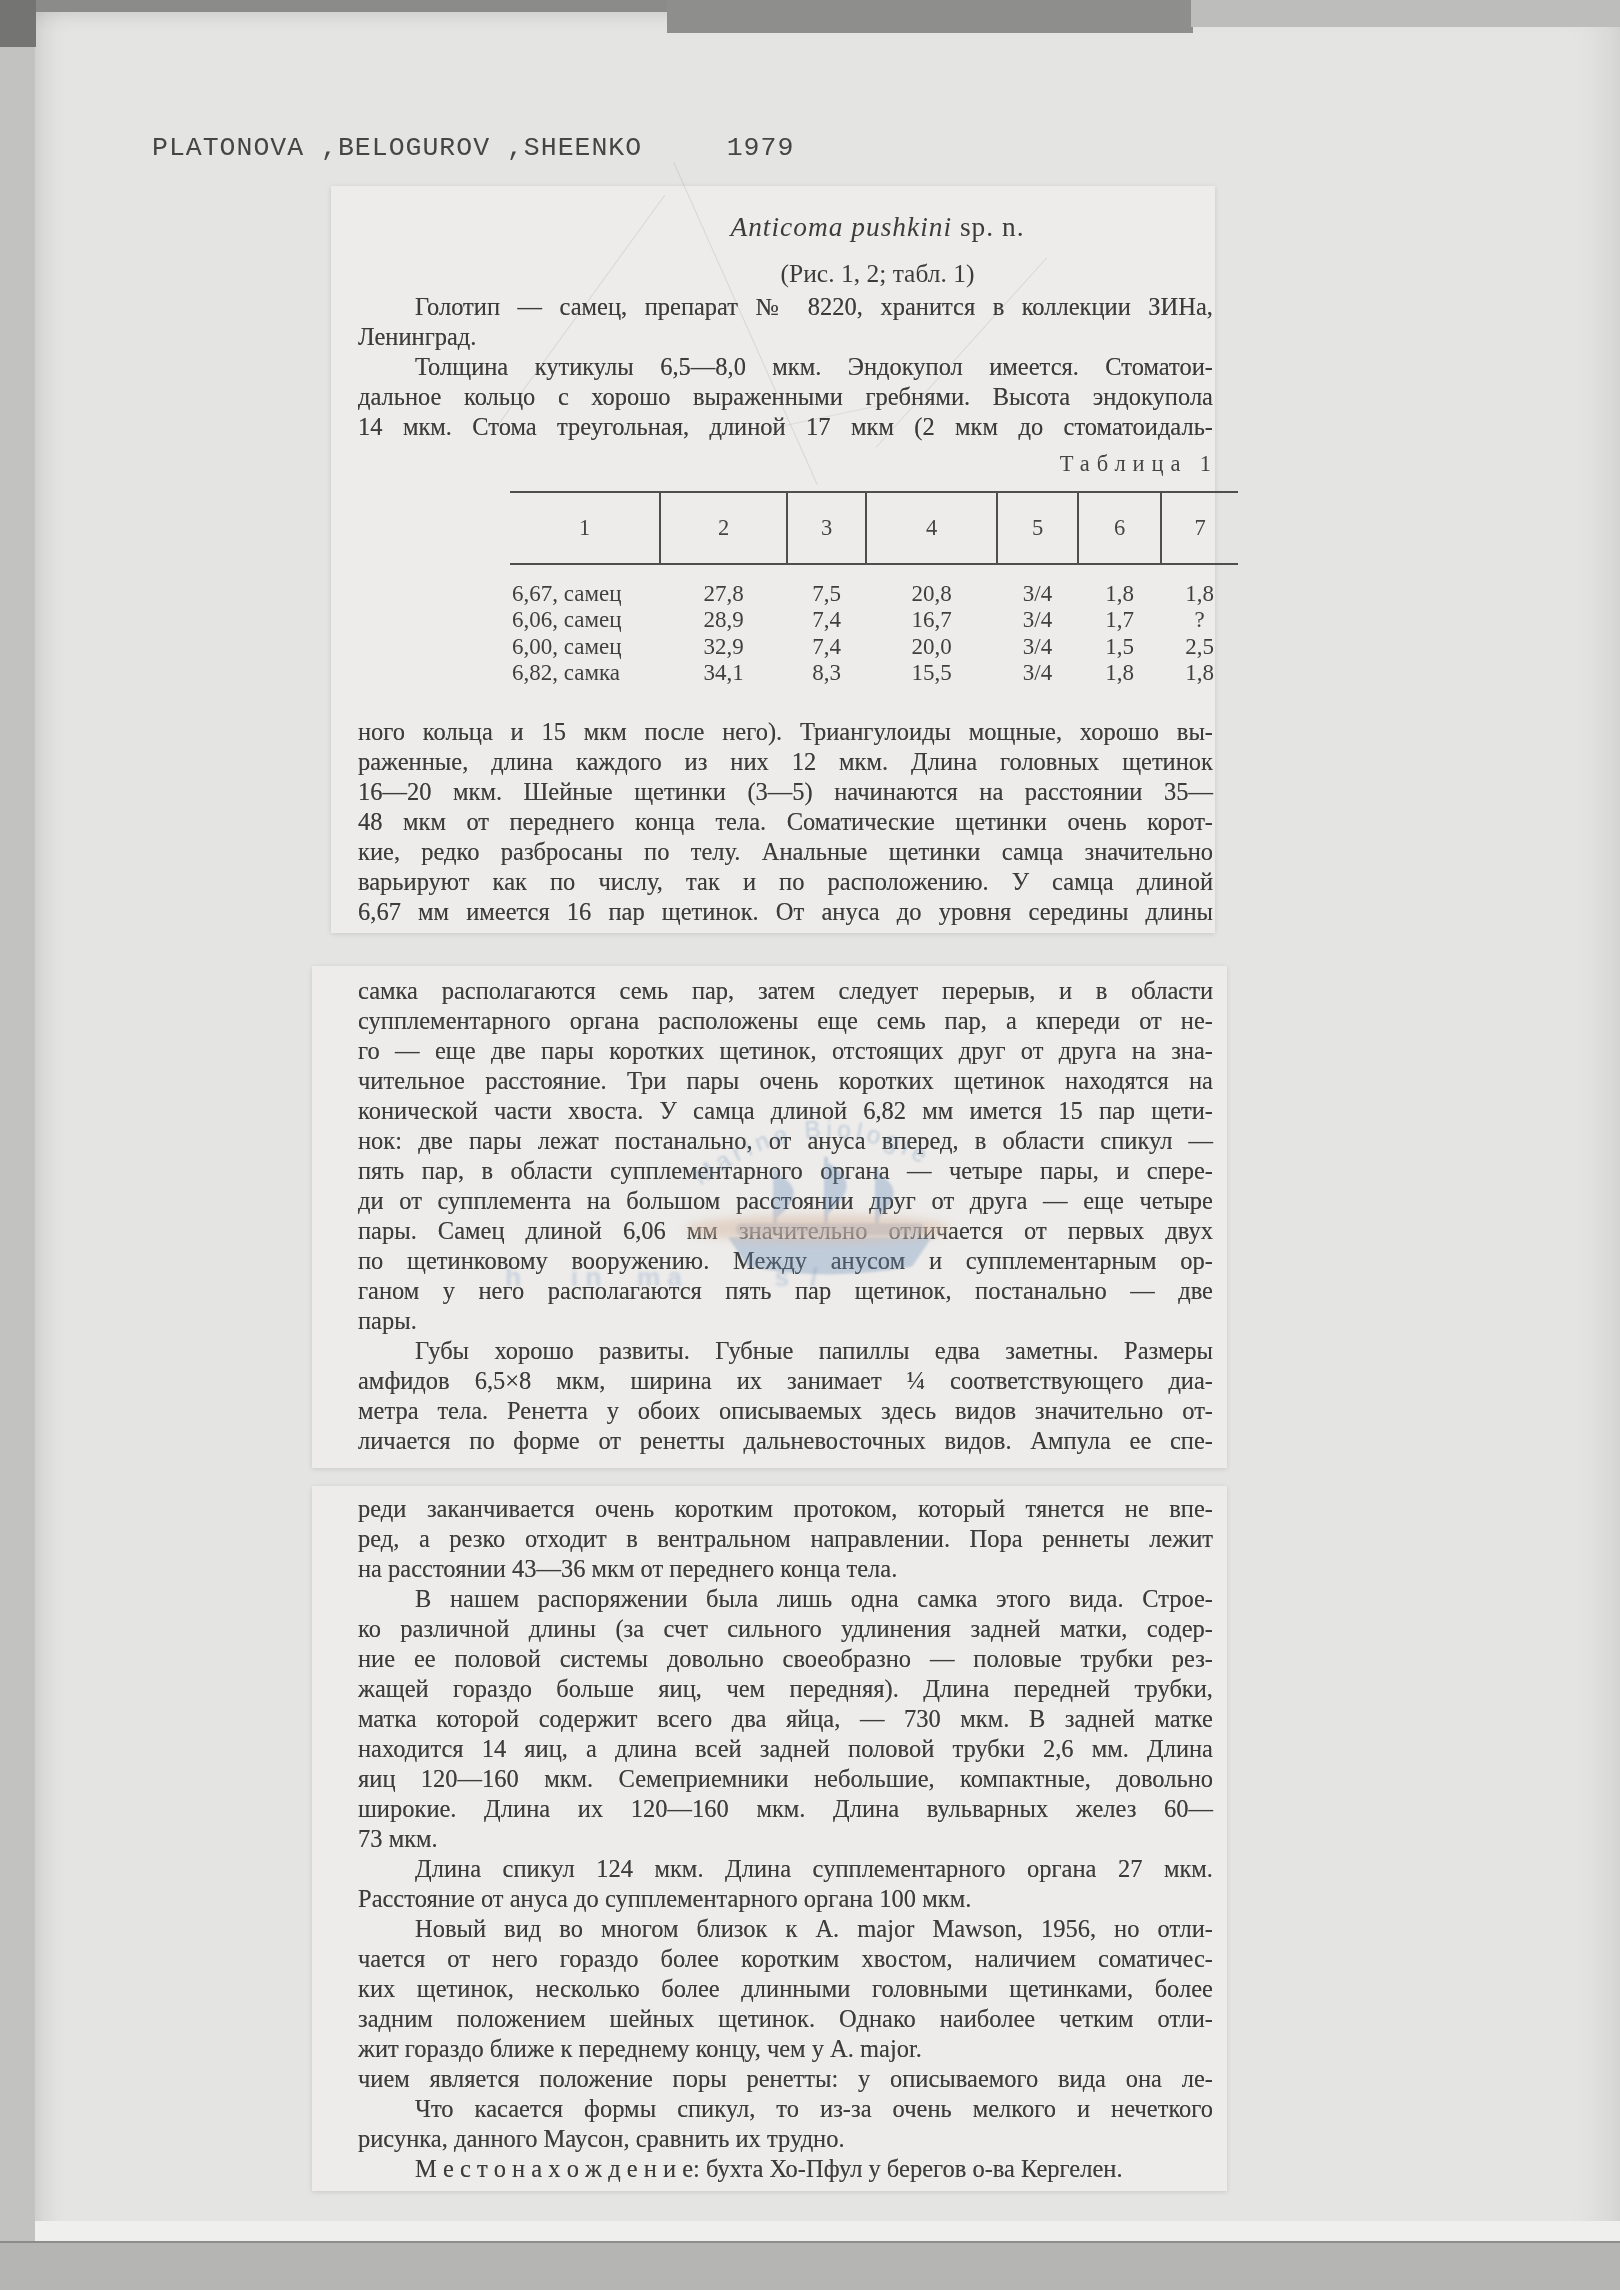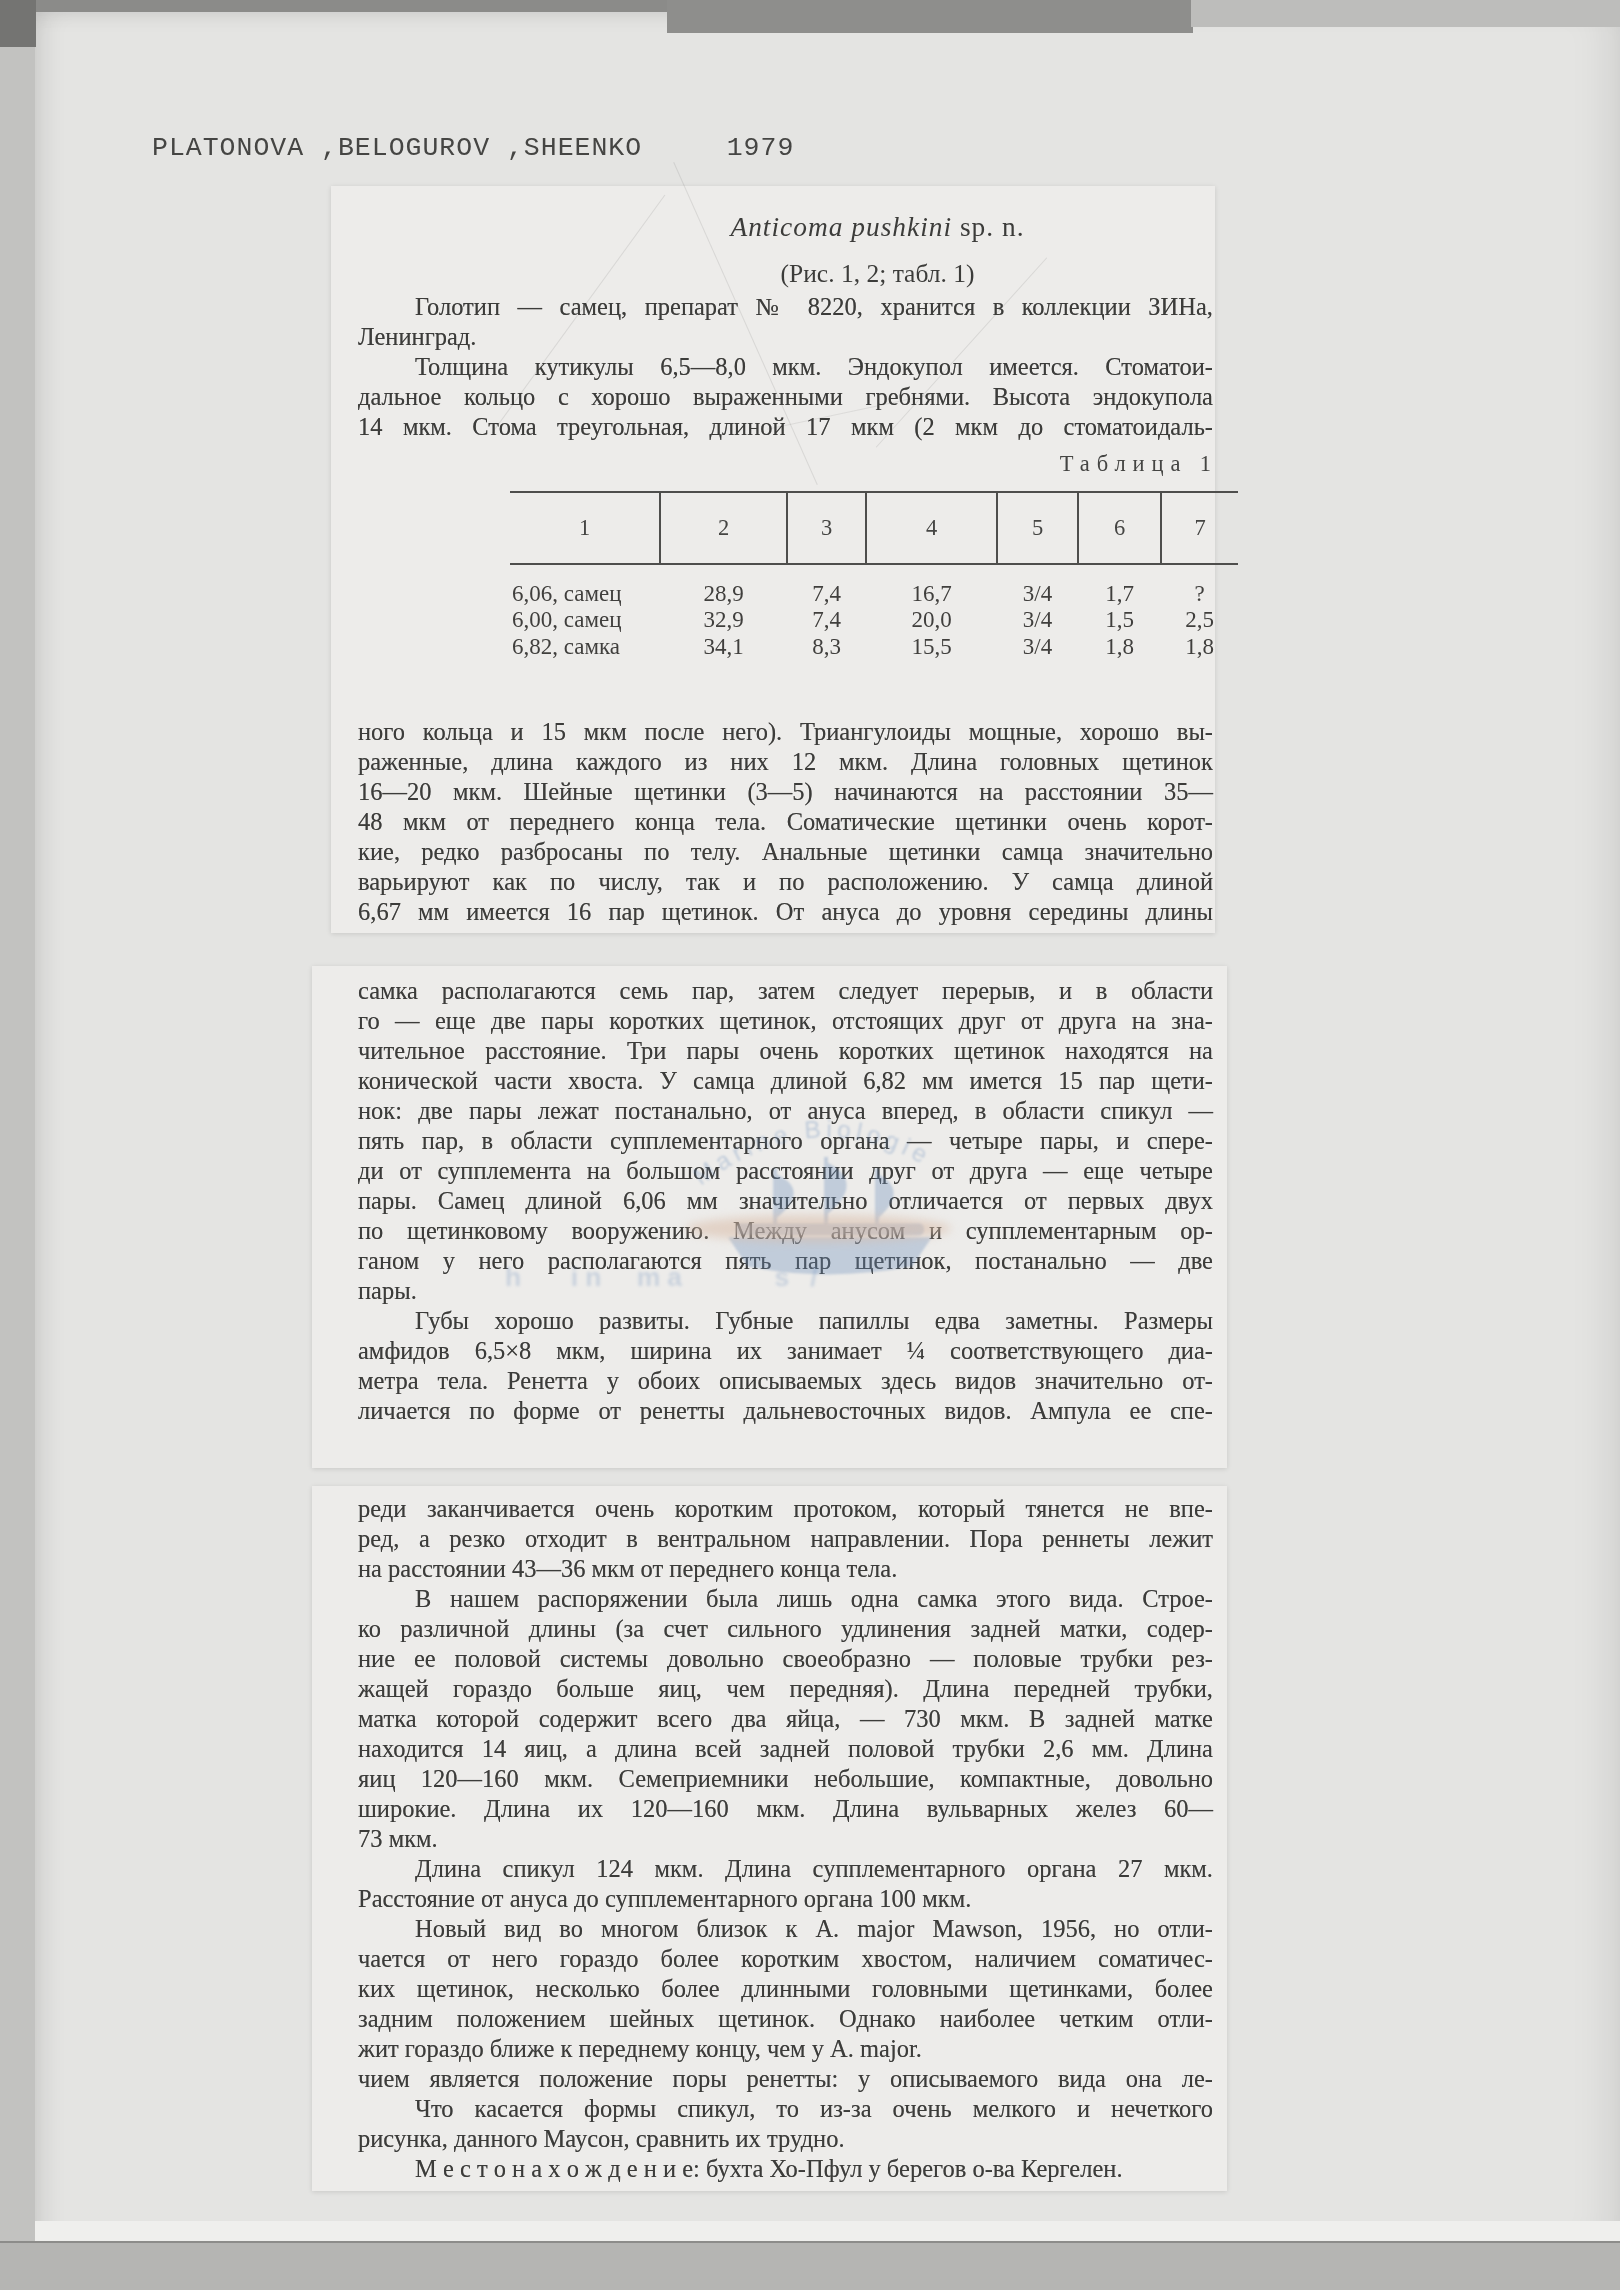--- a/index.html
+++ b/index.html
@@ -139,20 +139,29 @@
           <th style="width: 123px;">2</th>
           <th style="width: 75px;">3</th>
           <th style="width: 127px;">4</th>
           <th style="width: 77px;">5</th>
           <th style="width: 79px;">6</th>
           <th style="width: 74px;">7</th>
         </tr>
       </thead>
       <tbody>
         <tr>
+          <td class="rowlabel">6,67, самец</td>
+          <td>27,8</td>
+          <td>7,5</td>
+          <td>20,8</td>
+          <td>3/4</td>
+          <td>1,8</td>
+          <td>1,8</td>
+        </tr>
+        <tr>
           <td class="rowlabel">6,06, самец</td>
           <td>28,9</td>
           <td>7,4</td>
           <td>16,7</td>
           <td>3/4</td>
           <td>1,7</td>
           <td>?</td>
         </tr>
         <tr>
           <td class="rowlabel">6,00, самец</td>
@@ -183,20 +192,21 @@
       <div class="ln">16—20 мкм. Шейные щетинки (3—5) начинаются на расстоянии 35—</div>
       <div class="ln">48 мкм от переднего конца тела. Соматические щетинки очень корот-</div>
       <div class="ln">кие, редко разбросаны по телу. Анальные щетинки самца значительно</div>
       <div class="ln">варьируют как по числу, так и по расположению. У самца длиной</div>
       <div class="ln">6,67 мм имеется 16 пар щетинок. От ануса до уровня середины длины</div>
     </div>
   </div>
 <div class="abs textcol" id="middle-block">
     <div class="para">
       <div class="ln">самка располагаются семь пар, затем следует перерыв, и в области</div>
+      <div class="ln">супплементарного органа расположены еще семь пар, а кпереди от не-</div>
       <div class="ln">го — еще две пары коротких щетинок, отстоящих друг от друга на зна-</div>
       <div class="ln">чительное расстояние. Три пары очень коротких щетинок находятся на</div>
       <div class="ln">конической части хвоста. У самца длиной 6,82 мм имется 15 пар щети-</div>
       <div class="ln">нок: две пары лежат постанально, от ануса вперед, в области спикул —</div>
       <div class="ln">пять пар, в области супплементарного органа — четыре пары, и спере-</div>
       <div class="ln">ди от супплемента на большом расстоянии друг от друга — еще четыре</div>
       <div class="ln">пары. Самец длиной 6,06 мм значительно отличается от первых двух</div>
       <div class="ln">по щетинковому вооружению. Между анусом и супплементарным ор-</div>
       <div class="ln">ганом у него располагаются пять пар щетинок, постанально — две</div>
       <div class="ln last">пары.</div>

